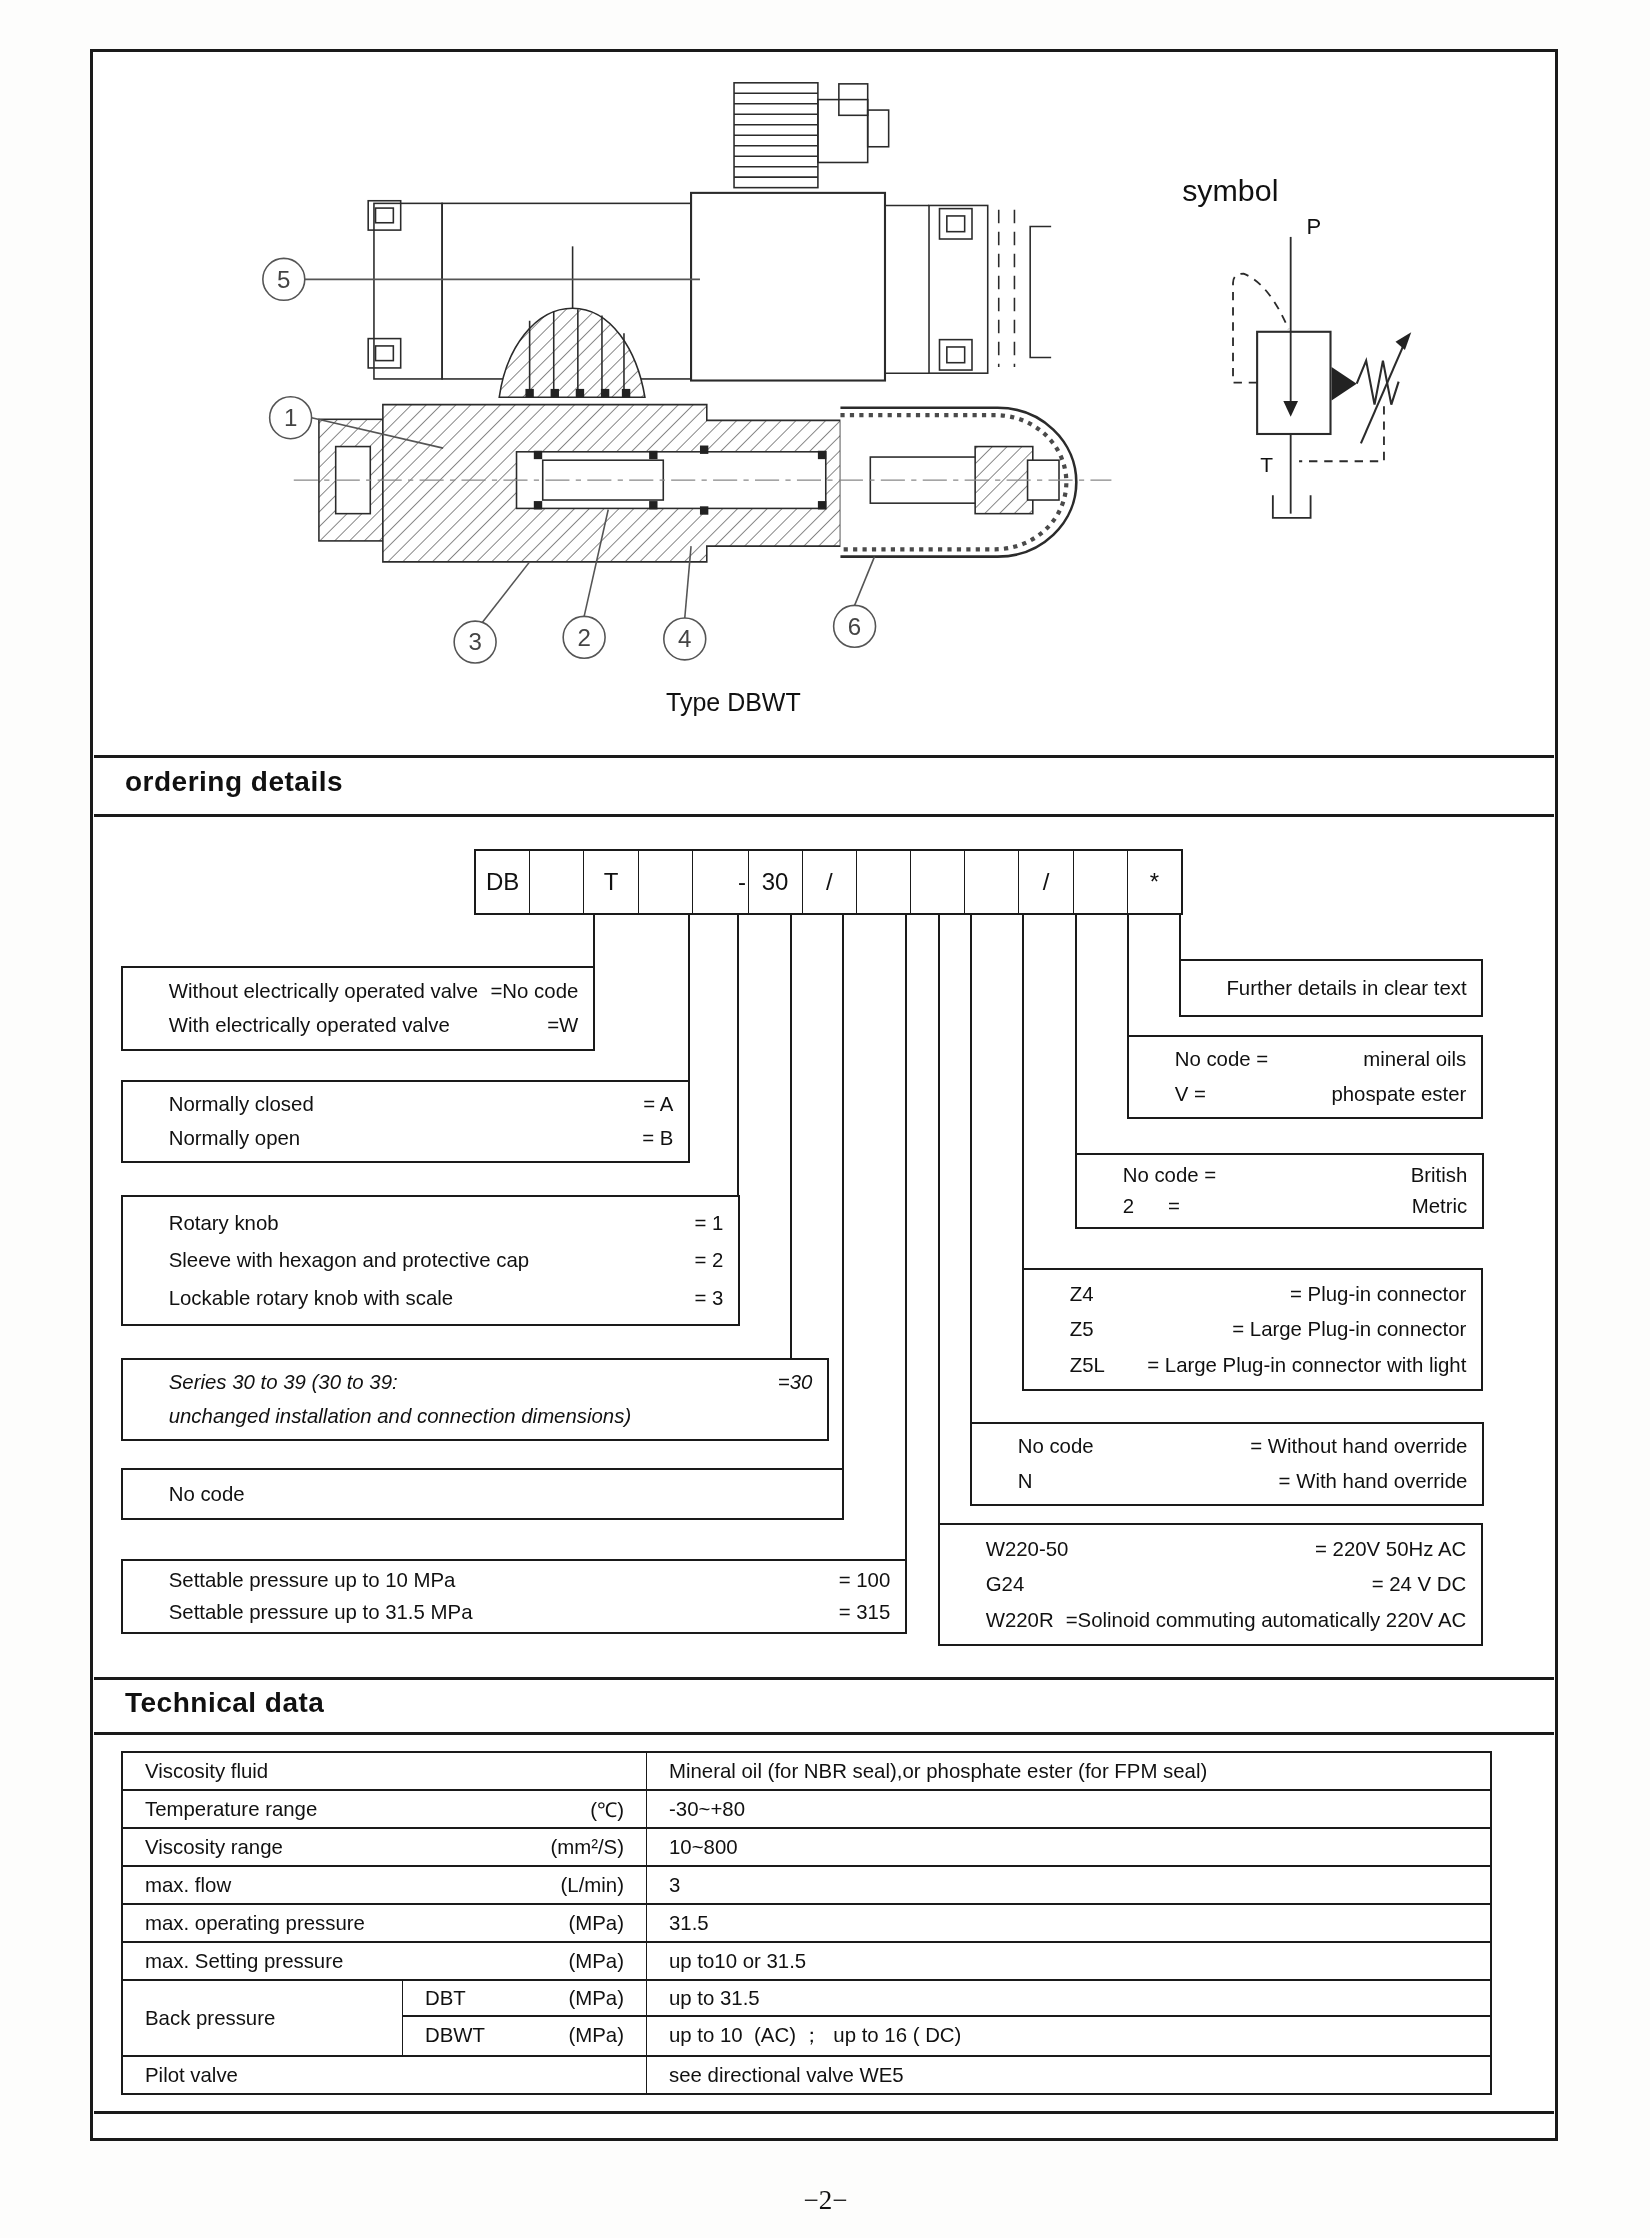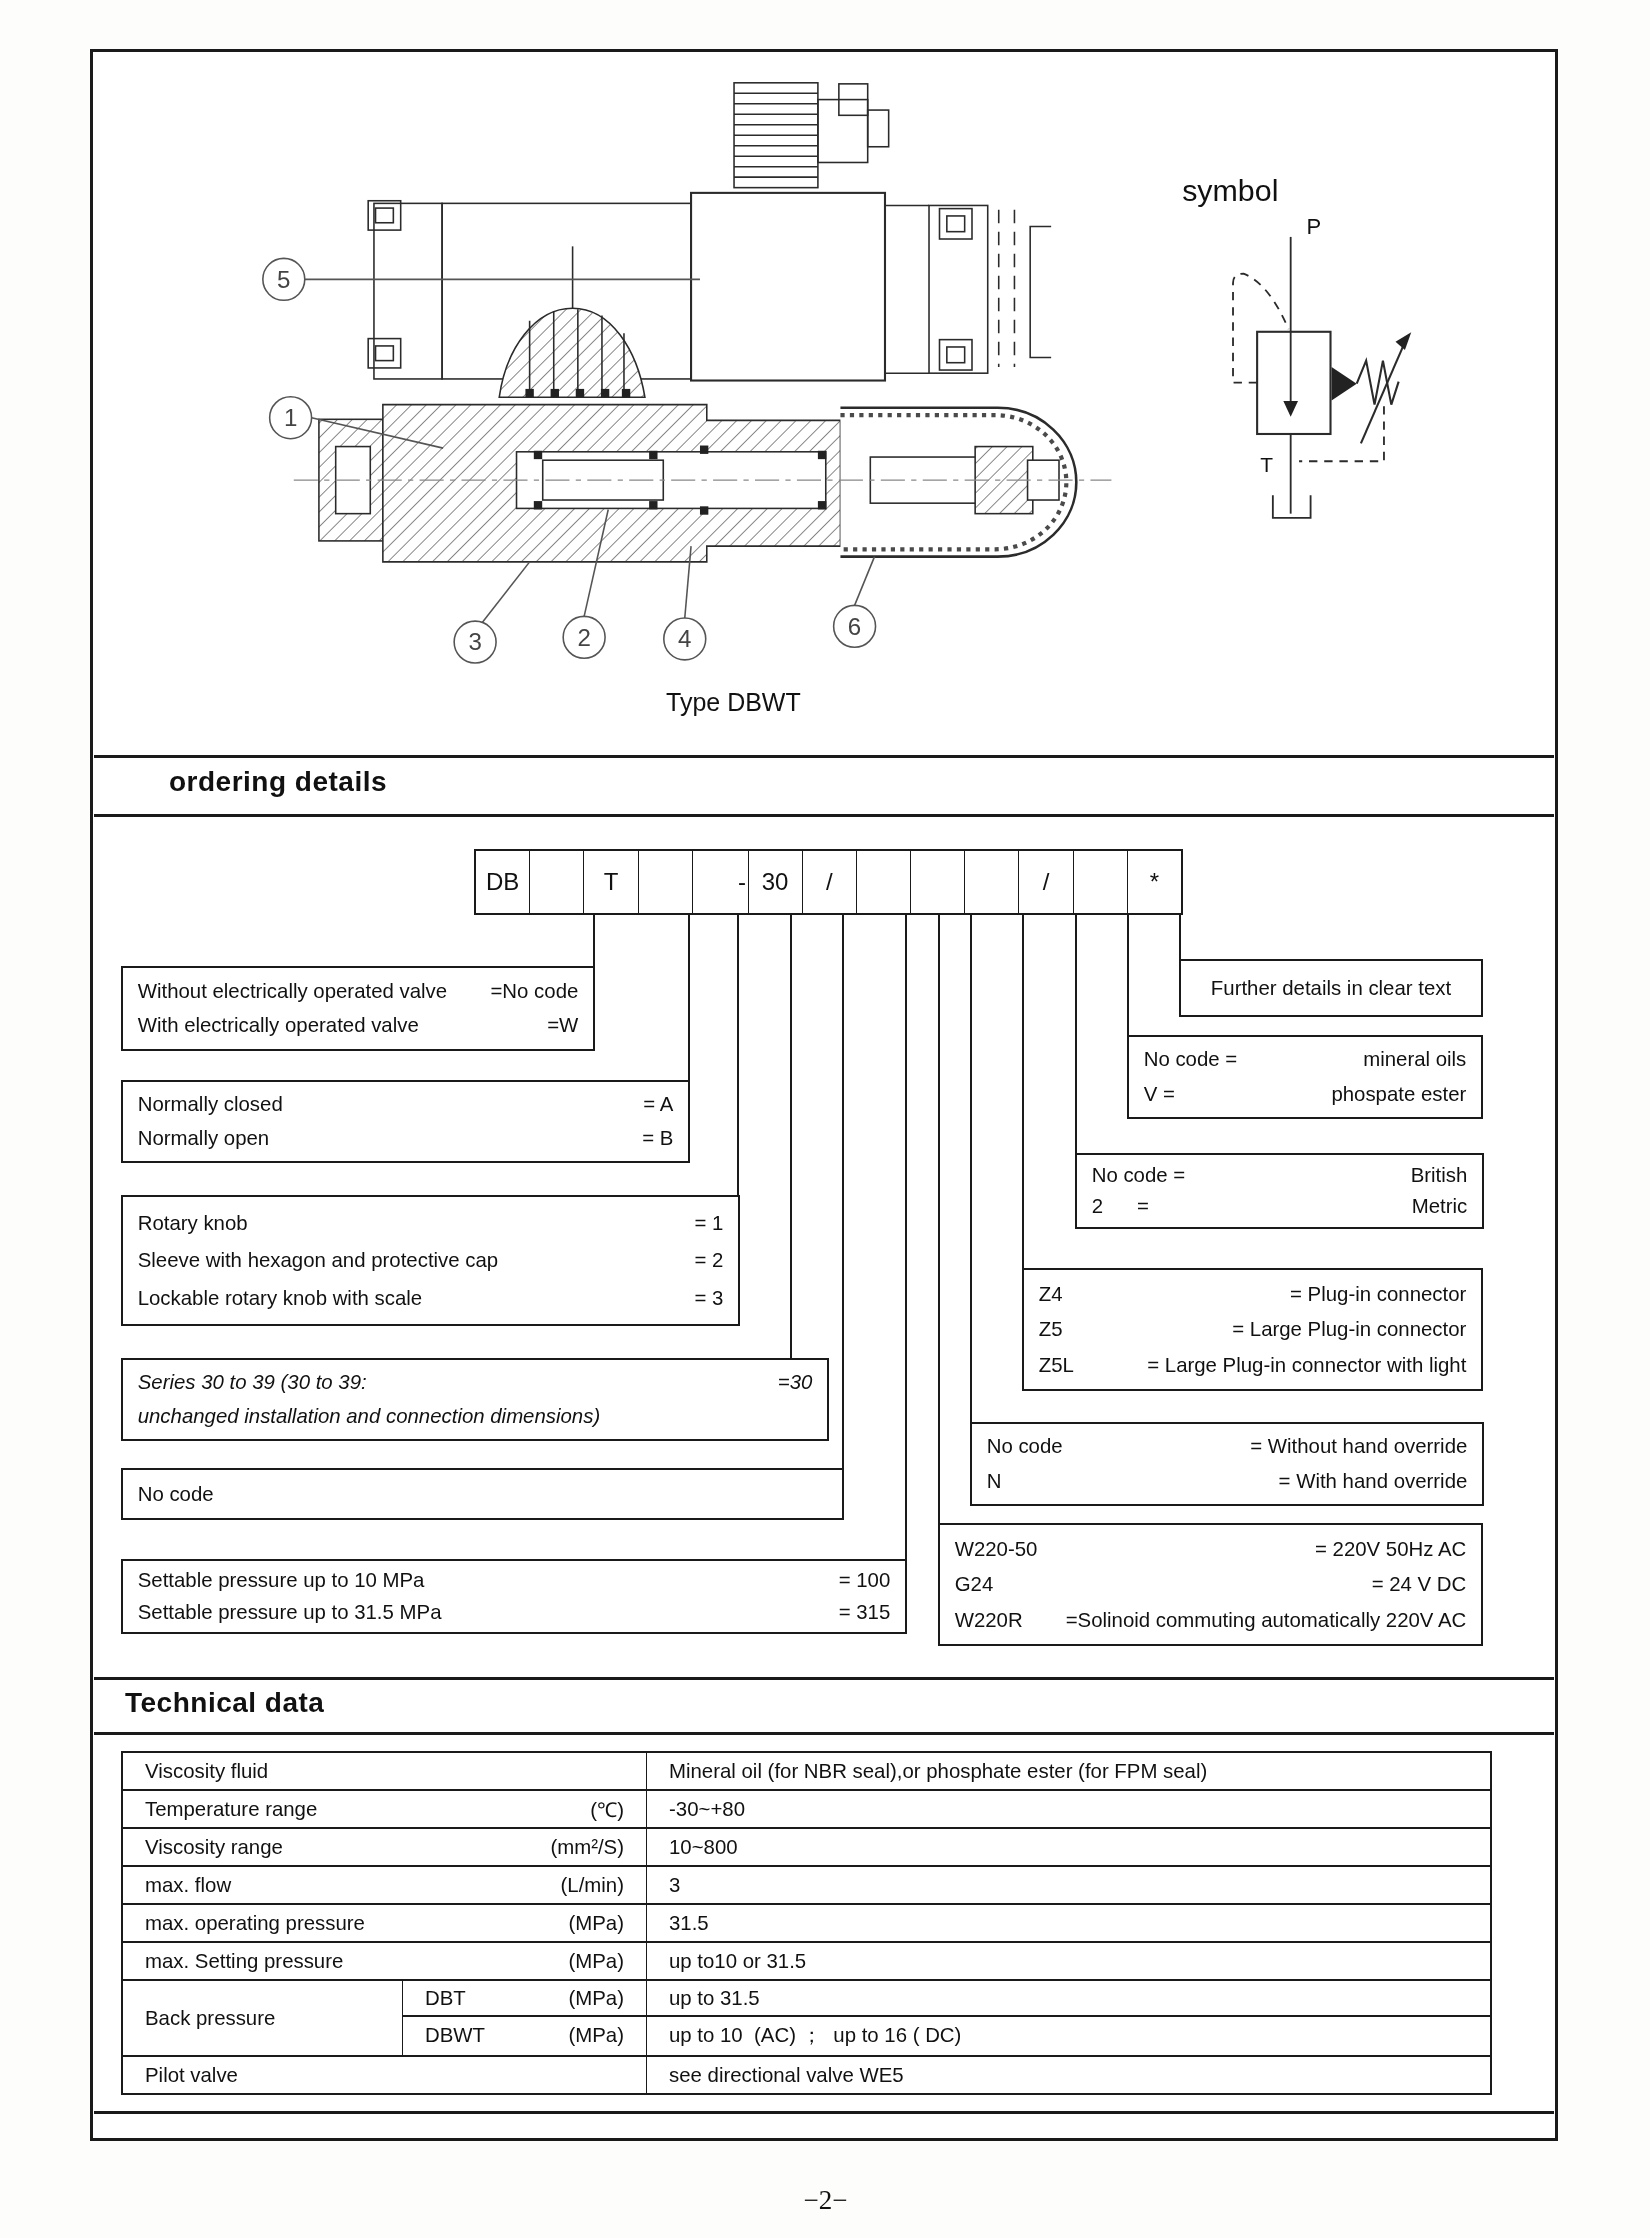--- a/index.html
+++ b/index.html
@@ -13,21 +13,21 @@
   
   .code-row{position:absolute;left:474px;top:849px;width:709px;height:66px;
             display:flex;border:2.6px solid #1a1a1a;box-sizing:border-box;background:#fff;}
   .code-cell{flex:1;border-right:1.6px solid #1a1a1a;display:flex;align-items:center;
              justify-content:center;font-size:24px;}
   .code-cell:last-child{border-right:none;}
   .code-cell:nth-child(5){justify-content:flex-end;padding-right:1.6px;}
   .vline{position:absolute;width:1.6px;background:#1a1a1a;}
   
   .obox{position:absolute;border:2.6px solid #1a1a1a;box-sizing:border-box;background:#fff;
-        display:flex;flex-direction:column;justify-content:space-evenly;font-size:20.4px;}
+        display:flex;flex-direction:column;justify-content:space-evenly;font-size:20.4px;padding-left:31px;}
   .oline{display:flex;justify-content:space-between;align-items:center;padding:0 14.7px;}
   .oline .l,.oline .r{white-space:pre;}
   .oline.center{justify-content:center;}
   
   .tbl{position:absolute;left:121px;top:1751px;width:1371px;border:2.1px solid #1a1a1a;
        box-sizing:border-box;font-size:20.4px;background:#fff;}
   .trow{display:flex;height:36px;border-bottom:2.1px solid #1a1a1a;}
   .trow.last{border-bottom:none;}
   .tc-param{width:524px;border-right:1.6px solid #1a1a1a;display:flex;justify-content:space-between;
             align-items:center;padding:0 22px;box-sizing:border-box;}
@@ -170,21 +170,21 @@
   </svg>
 
   <div class="caption">Type DBWT</div>
 
   <div class="hline" style="top:755px;"></div>
   <div class="hline" style="top:814px;"></div>
   <div class="hline" style="top:1677px;"></div>
   <div class="hline" style="top:1732px;"></div>
   <div class="hline" style="top:2111px;"></div>
 
-  <div class="section-h" style="top:766px;margin-left:44px;">ordering details</div>
+  <div class="section-h" style="top:766px;">ordering details</div>
   <div class="section-h" style="top:1687px;">Technical data</div>
 
   <div class="code-row">
     <div class="code-cell">DB</div>
     <div class="code-cell"></div>
     <div class="code-cell">T</div>
     <div class="code-cell"></div>
     <div class="code-cell">-</div>
     <div class="code-cell">30</div>
     <div class="code-cell">/</div>

